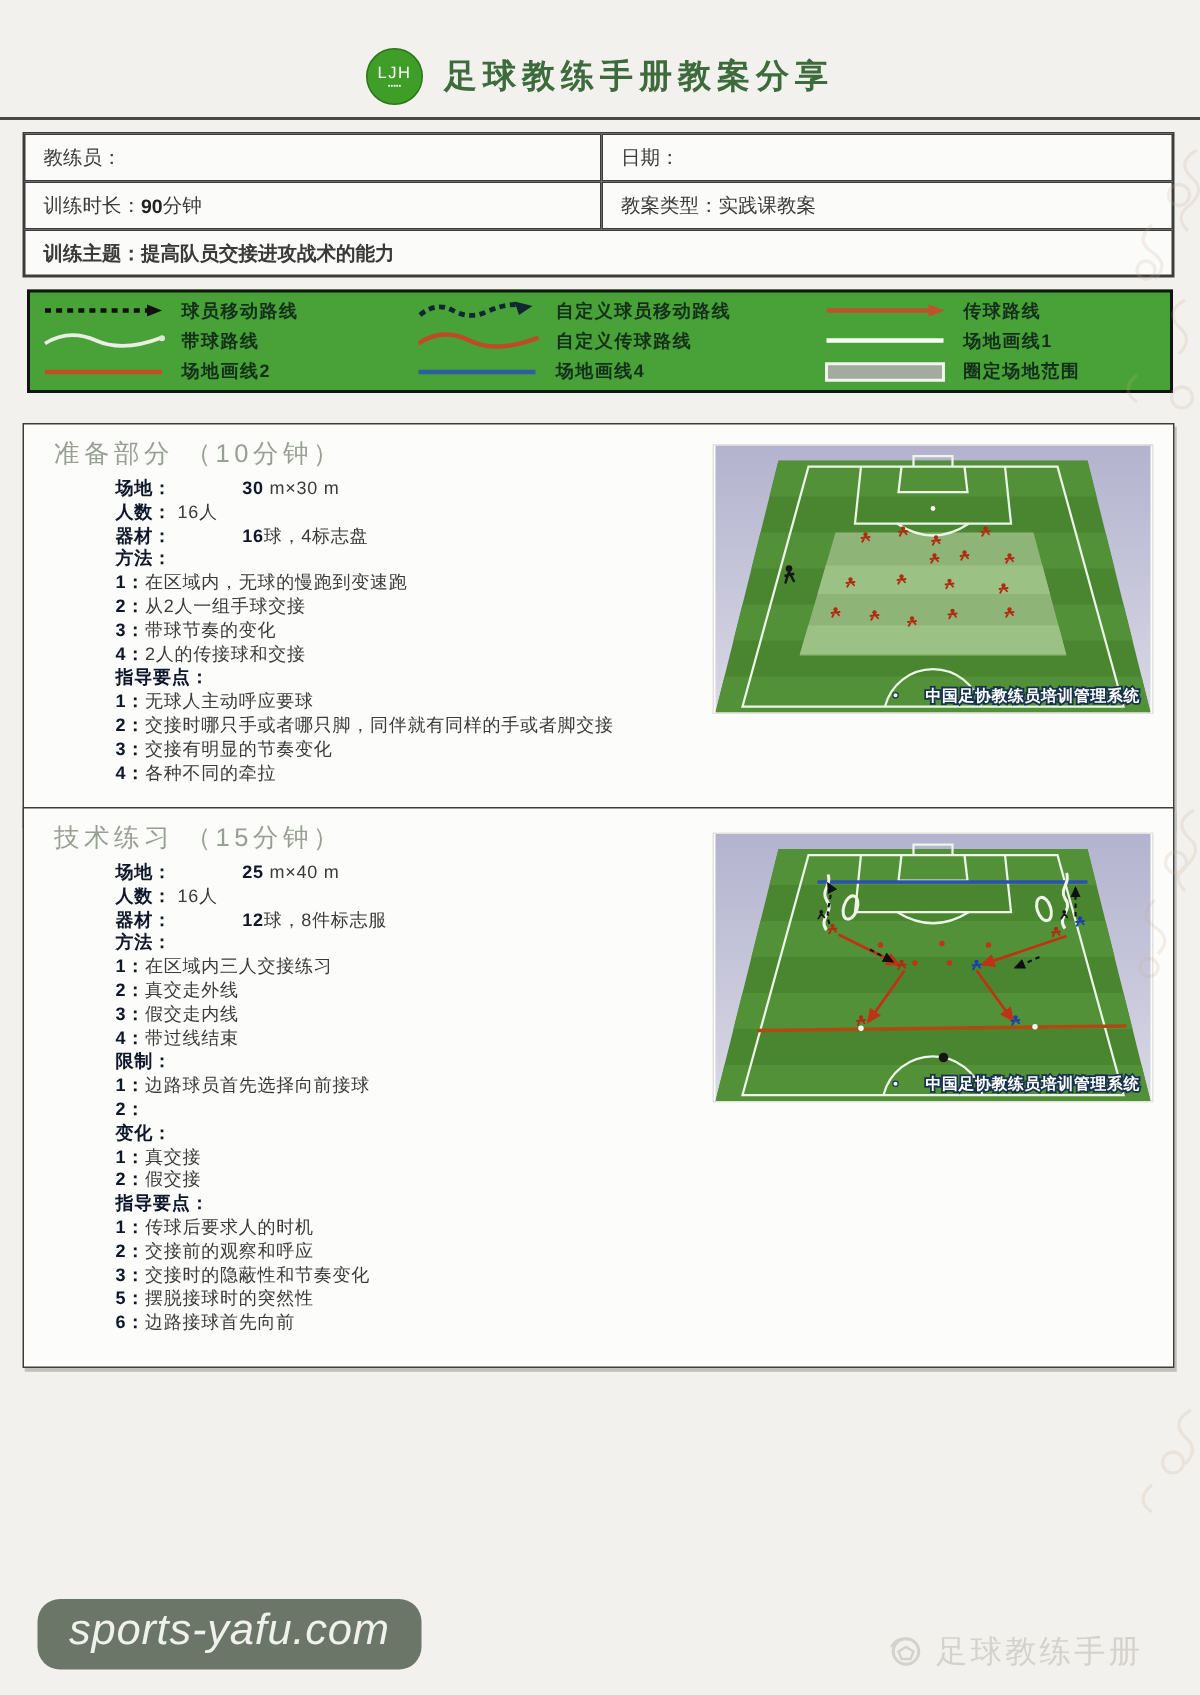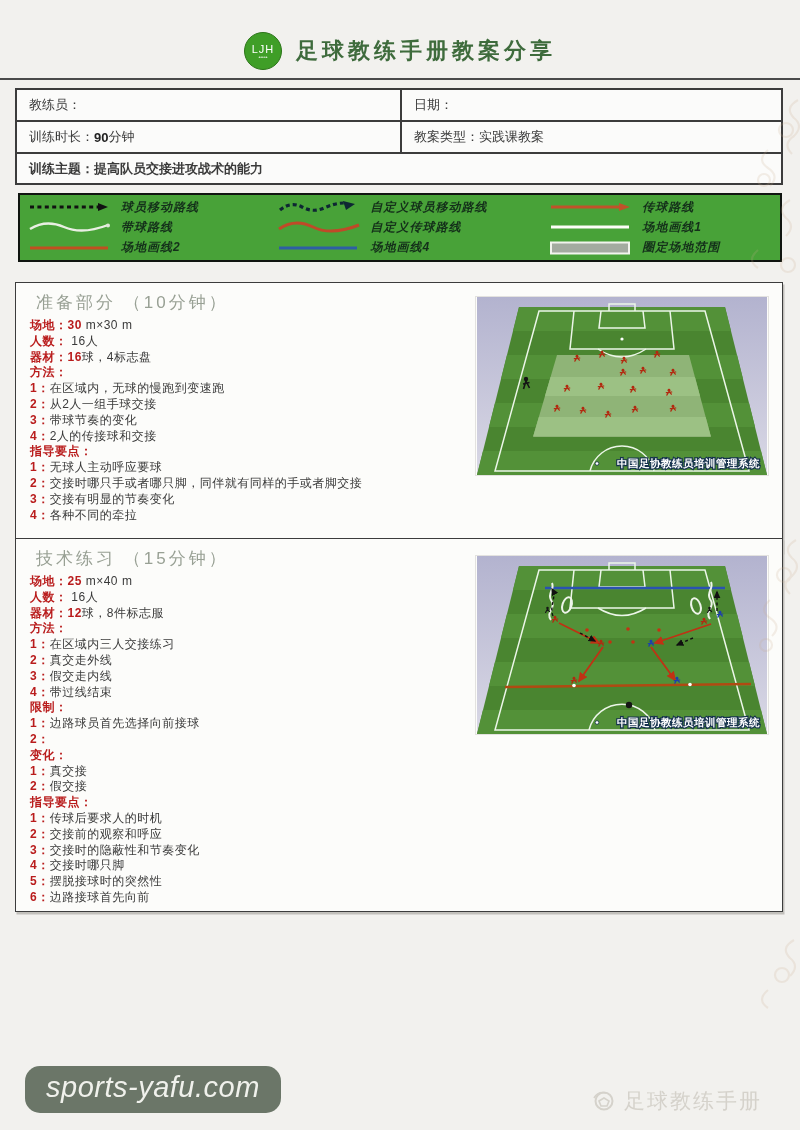--- a/index.html
+++ b/index.html
@@ -16,30 +16,30 @@
   
   .itable{position:absolute;left:15px;top:88px;width:768px;border:1.5px solid #3c3c3c;background:#fbfbfa;display:grid;grid-template-columns:385px 1fr;grid-template-rows:32px 32px 31px;font-size:13px;color:#3a3a3a;box-sizing:border-box;}
   .cell{border:0.75px solid #3c3c3c;display:flex;align-items:center;padding-left:12px;white-space:nowrap;}
   .cell.wide{grid-column:1 / span 2;font-weight:bold;}
   .cell b{font-weight:bold;color:#222;}
 
   
   .legend{position:absolute;left:18px;top:193px;width:764px;height:69px;background:#48a238;border:2px solid #101510;box-sizing:border-box;display:grid;grid-template-columns:1.12fr 1.22fr 1fr;grid-auto-rows:1fr;padding:2px 8px;}
   .lg{display:flex;align-items:center;gap:9px;min-width:0;}
   .lg svg{flex:0 0 84px;height:14px;}
-  .lg-t{font-size:12px;font-weight:600;color:#14301a;white-space:nowrap;letter-spacing:1px;font-style:italic;}
+  .lg-t{font-size:12px;font-weight:600;color:#14301a;white-space:nowrap;letter-spacing:1px;}
 
   
   .box{position:absolute;left:15px;width:768px;background:#fcfcfa;border:1.5px solid #3c3c3c;box-sizing:border-box;padding:7px 0 0 14px;box-shadow:1.5px 2.5px 0 #c2c0bb;}
   #sec1{top:282px;height:270px;}
   #sec2{top:538px;height:374px;}
   .sec-title{color:#98a094;font-size:17px;letter-spacing:3px;margin:1px 0 4px 6px;}
   .lines{font-size:12px;line-height:15.8px;color:#3a3a3a;letter-spacing:0.5px;}
   .line{white-space:nowrap;}
-  .line b{color:#b91c1c;}
+  .line b{color:#0f172a;margin-left:47px;}
   .pitch{position:absolute;right:14px;top:14px;width:292px;height:178px;box-shadow:0 0 0 1px #e3e2df;}
   #sec2 .pitch{top:17px;}
 
   
   .badge{position:absolute;left:25px;top:1066px;background:#6b7668;color:#f0f1ec;font-size:29px;letter-spacing:0.5px;padding:5px 21px 9px;border-radius:15px;font-style:italic;}
   .brand{position:absolute;right:38px;top:1087px;display:flex;align-items:center;gap:8px;color:#d5d2cb;font-size:21px;letter-spacing:2px;font-weight:400;}
 
   
   .curls{position:absolute;right:-8px;top:60px;width:80px;height:1000px;opacity:.35;pointer-events:none;}
 </style>
@@ -255,21 +255,20 @@
         <div class="line"><b>限制：</b></div>
         <div class="line"><b>1：</b><span>边路球员首先选择向前接球</span></div>
         <div class="line"><b>2：</b></div>
         <div class="line"><b>变化：</b></div>
         <div class="line"><b>1：</b><span>真交接</span></div>
         <div class="line"><b>2：</b><span>假交接</span></div>
         <div class="line"><b>指导要点：</b></div>
         <div class="line"><b>1：</b><span>传球后要求人的时机</span></div>
         <div class="line"><b>2：</b><span>交接前的观察和呼应</span></div>
         <div class="line"><b>3：</b><span>交接时的隐蔽性和节奏变化</span></div>
-        <div class="line"><b>4：</b><span>交接时哪只脚</span></div>
         <div class="line"><b>5：</b><span>摆脱接球时的突然性</span></div>
         <div class="line"><b>6：</b><span>边路接球首先向前</span></div>
       </div>
 
     <svg class="pitch" viewBox="0 0 290 178">
       <rect width="290" height="178" fill="url(#sky)"></rect>
       <polygon points="42,10 248,10 290,178 0,178" fill="#4a8530"></polygon>
       <clipPath id="cp2">
           <polygon points="42,10 248,10 290,178 0,178"></polygon>
         </clipPath>

